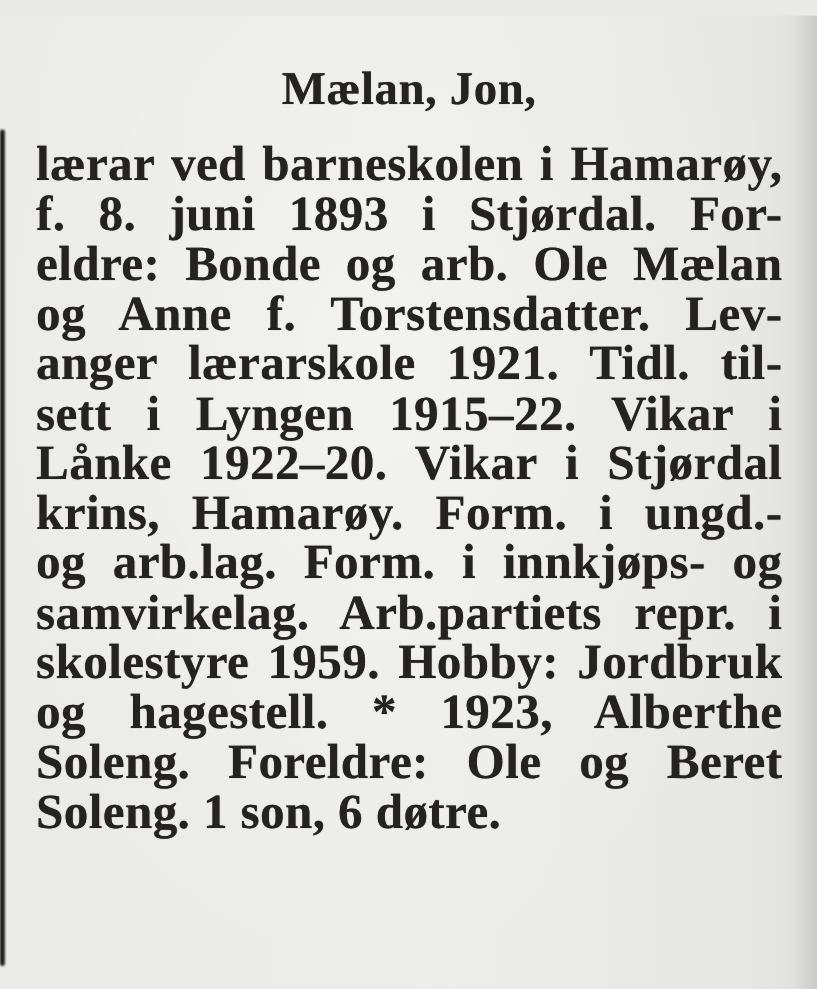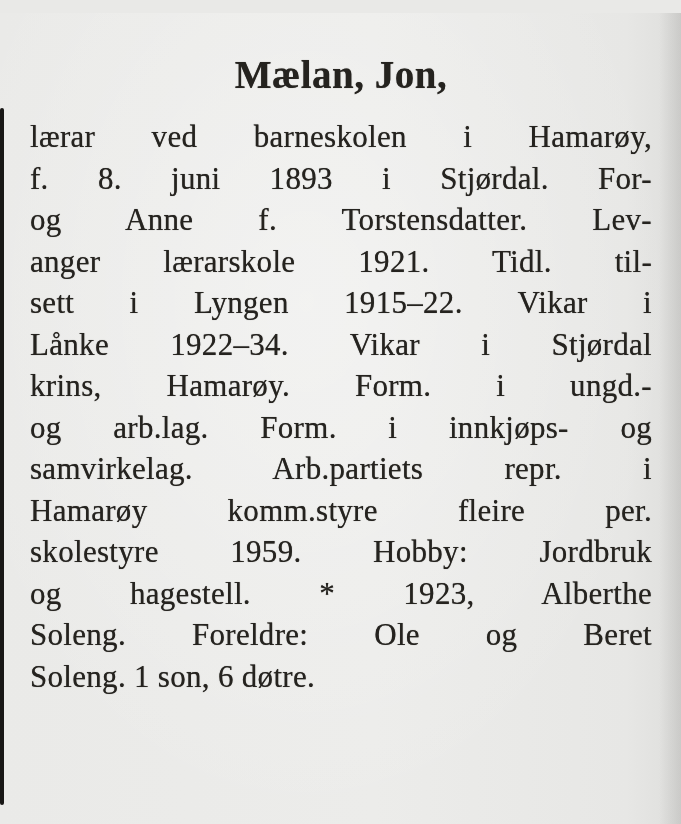--- a/index.html
+++ b/index.html
@@ -52,22 +52,22 @@
   }
   .heading {
     text-align: center;
     font-size: 39px;
     font-weight: 700;
     line-height: 48px;
     letter-spacing: 0.5px;
     margin: 0 0 17px 0;
   }
   .body-lines {
-    font-size: 31px;
-    font-weight: 400;
+    font-size: 41px;
+    font-weight: 700;
     letter-spacing: 0.3px;
   }
   .line {
     height: 41.5px;
     line-height: 41.5px;
     text-align: justify;
     text-align-last: justify;
     white-space: nowrap;
     overflow: visible;
   }
@@ -81,27 +81,27 @@
 
 <div class="page">
   <div class="edge-strip-left"></div>
   <div class="edge-shade-right"></div>
 
   <div class="entry">
     <div class="heading">Mælan, Jon,</div>
     <div class="body-lines">
       <div class="line">lærar ved barneskolen i Hamarøy,</div>
       <div class="line">f. 8. juni 1893 i Stjørdal. For-</div>
+      <div class="line">eldre: Bonde og arb. Ole Mælan</div>
       <div class="line">og Anne f. Torstensdatter. Lev-</div>
       <div class="line">anger lærarskole 1921. Tidl. til-</div>
       <div class="line">sett i Lyngen 1915–22. Vikar i</div>
-      <div class="line">Lånke 1922–34. Vikar i Stjørdal</div>
+      <div class="line">Lånke 1922–20. Vikar i Stjørdal</div>
       <div class="line">krins, Hamarøy. Form. i ungd.-</div>
       <div class="line">og arb.lag. Form. i innkjøps- og</div>
       <div class="line">samvirkelag. Arb.partiets repr. i</div>
-      <div class="line">Hamarøy komm.styre fleire per.</div>
       <div class="line">skolestyre 1959. Hobby: Jordbruk</div>
       <div class="line">og hagestell. * 1923, Alberthe</div>
       <div class="line">Soleng. Foreldre: Ole og Beret</div>
       <div class="line last">Soleng. 1 son, 6 døtre.</div>
     </div>
   </div>
 </div>
 
 </body></html>

